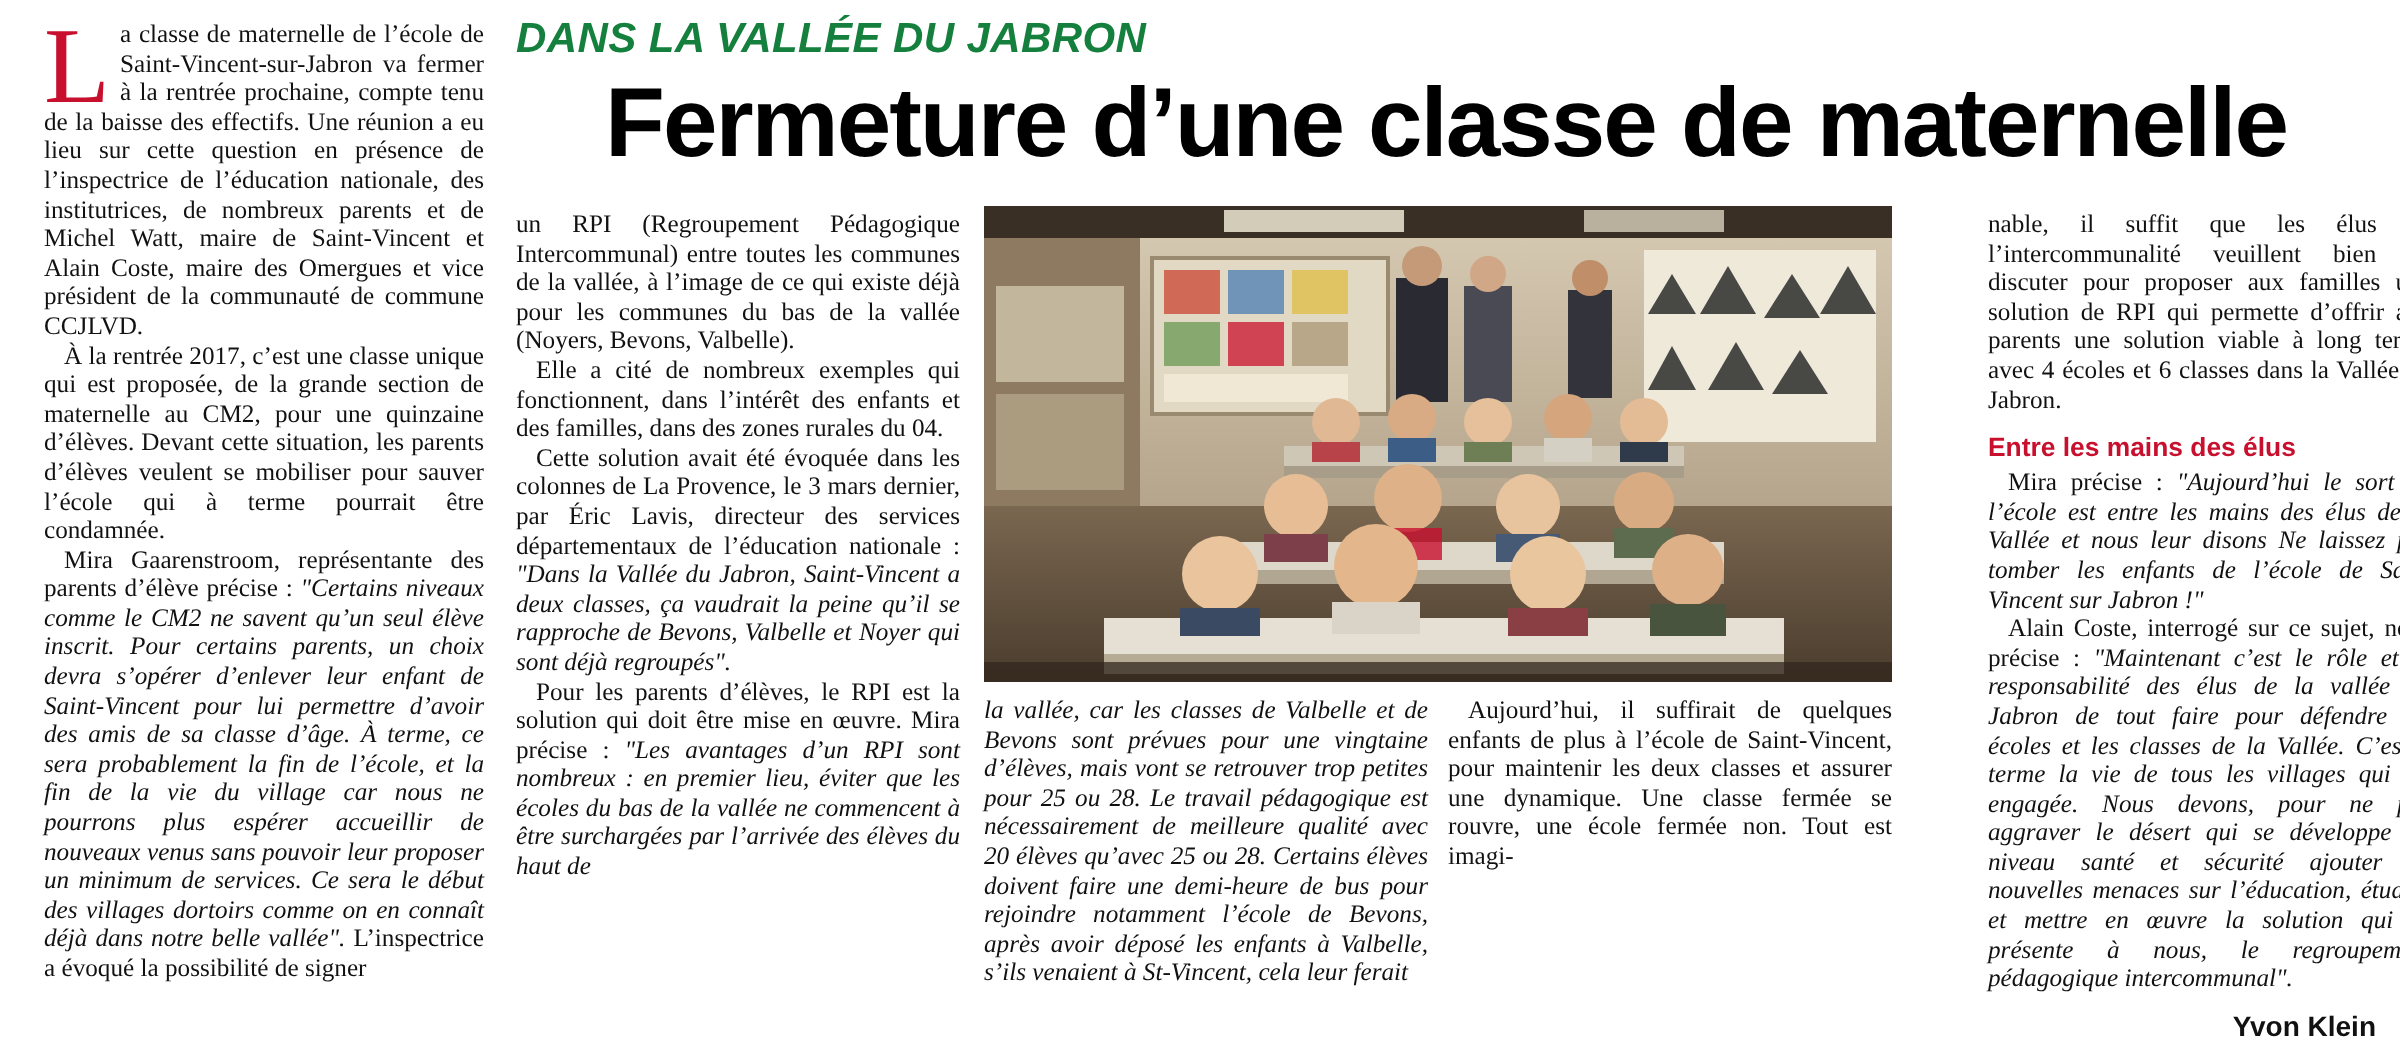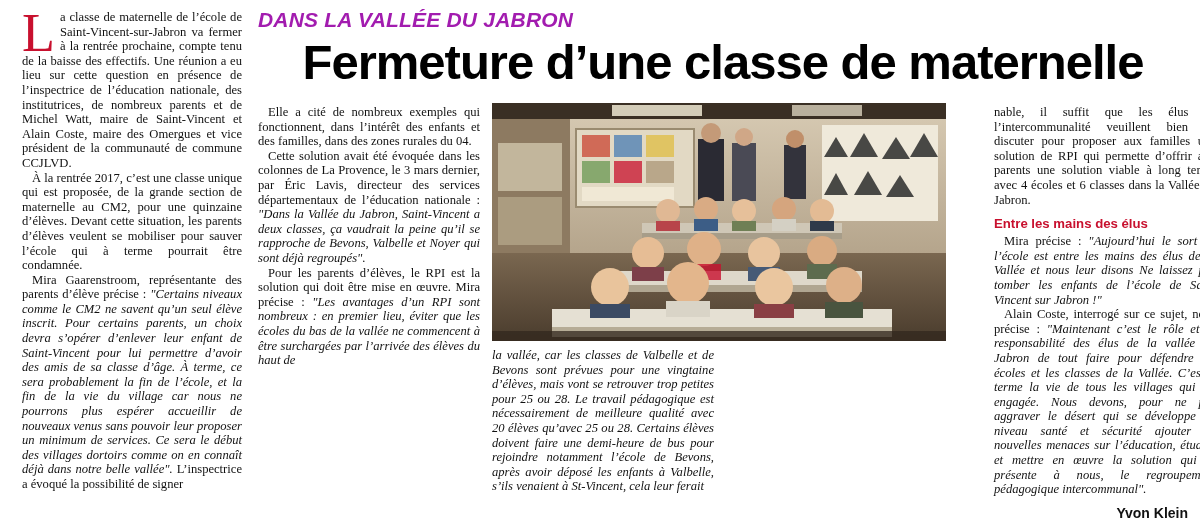--- a/index.html
+++ b/index.html
@@ -37,21 +37,21 @@
   .kicker {
     position: absolute;
     left: 258px;
     top: 8px;
     width: 780px;
     font-family: "Liberation Sans", sans-serif;
     font-weight: bold;
     font-style: italic;
     font-size: 21px;
     letter-spacing: 0.2px;
-    color: #a21caf;
+    color: #15803d;
     text-transform: uppercase;
   }
   .headline {
     position: absolute;
     left: 258px;
     top: 36px;
     width: 930px;
     font-family: "Liberation Sans", sans-serif;
     font-weight: bold;
     font-size: 49px;
@@ -239,40 +239,42 @@
       <p class="noindent">a classe de maternelle de l’école de Saint-Vincent-sur-Jabron va fermer à la rentrée prochaine, compte tenu de la baisse des effectifs. Une réunion a eu lieu sur cette question en présence de l’inspectrice de l’éducation nationale, des institutrices, de nombreux parents et de Michel Watt, maire de Saint-Vincent et Alain Coste, maire des Omergues et vice président de la communauté de commune CCJLVD.</p>
       <p>À la rentrée 2017, c’est une classe unique qui est proposée, de la grande section de maternelle au CM2, pour une quinzaine d’élèves. Devant cette situation, les parents d’élèves veulent se mobiliser pour sauver l’école qui à terme pourrait être condamnée.</p>
       <p>
         <span>Mira Gaarenstroom, représentante des parents d’élève précise : </span><span class="italic">"Certains niveaux comme le CM2 ne savent qu’un seul élève inscrit. Pour certains parents, un choix devra s’opérer d’enlever leur enfant de Saint-Vincent pour lui permettre d’avoir des amis de sa classe d’âge. À terme, ce sera probablement la fin de l’école, et la fin de la vie du village car nous ne pourrons plus espérer accueillir de nouveaux venus sans pouvoir leur proposer un minimum de services. Ce sera le début des villages dortoirs comme on en connaît déjà dans notre belle vallée".</span><span> L’inspectrice a évoqué la possibilité de signer</span>
       </p>
     </div>
   </div>
 
   <div class="col col-2">
     <div class="body-text">
+      <p class="noindent">un RPI (Regroupement Pédagogique Intercommunal) entre toutes les communes de la vallée, à l’image de ce qui existe déjà pour les communes du bas de la vallée (Noyers, Bevons, Valbelle).</p>
       <p>Elle a cité de nombreux exemples qui fonctionnent, dans l’intérêt des enfants et des familles, dans des zones rurales du 04.</p>
     </div>
     <div class="body-text">
       <p>
         <span>Cette solution avait été évoquée dans les colonnes de La Provence, le 3 mars dernier, par Éric Lavis, directeur des services départementaux de l’éducation nationale : </span><span class="italic">"Dans la Vallée du Jabron, Saint-Vincent a deux classes, ça vaudrait la peine qu’il se rapproche de Bevons, Valbelle et Noyer qui sont déjà regroupés".</span>
       </p>
       <p>
         <span>Pour les parents d’élèves, le RPI est la solution qui doit être mise en œuvre. Mira précise : </span><span class="italic">"Les avantages d’un RPI sont nombreux : en premier lieu, éviter que les écoles du bas de la vallée ne commencent à être surchargées par l’arrivée des élèves du haut de</span>
       </p>
     </div>
   </div>
 
   <div class="col col-3">
     <div class="body-text">
       <p class="noindent italic">la vallée, car les classes de Valbelle et de Bevons sont prévues pour une vingtaine d’élèves, mais vont se retrouver trop petites pour 25 ou 28. Le travail pédagogique est nécessairement de meilleure qualité avec 20 élèves qu’avec 25 ou 28. Certains élèves doivent faire une demi-heure de bus pour rejoindre notamment l’école de Bevons, après avoir déposé les enfants à Valbelle, s’ils venaient à St-Vincent, cela leur ferait</p>
     </div>
   </div>
 
   <div class="col col-4">
     <div class="body-text">
+      <p>Aujourd’hui, il suffirait de quelques enfants de plus à l’école de Saint-Vincent, pour maintenir les deux classes et assurer une dynamique. Une classe fermée se rouvre, une école fermée non. Tout est imagi-</p>
     </div>
   </div>
 
   <div class="col col-5">
     <div class="body-text">
       <p class="noindent">nable, il suffit que les élus de l’intercommunalité veuillent bien en discuter pour proposer aux familles une solution de RPI qui permette d’offrir aux parents une solution viable à long terme avec 4 écoles et 6 classes dans la Vallée du Jabron.</p>
     </div>
     <div class="subhead">Entre les mains des élus</div>
     <div class="body-text">
       <p>

